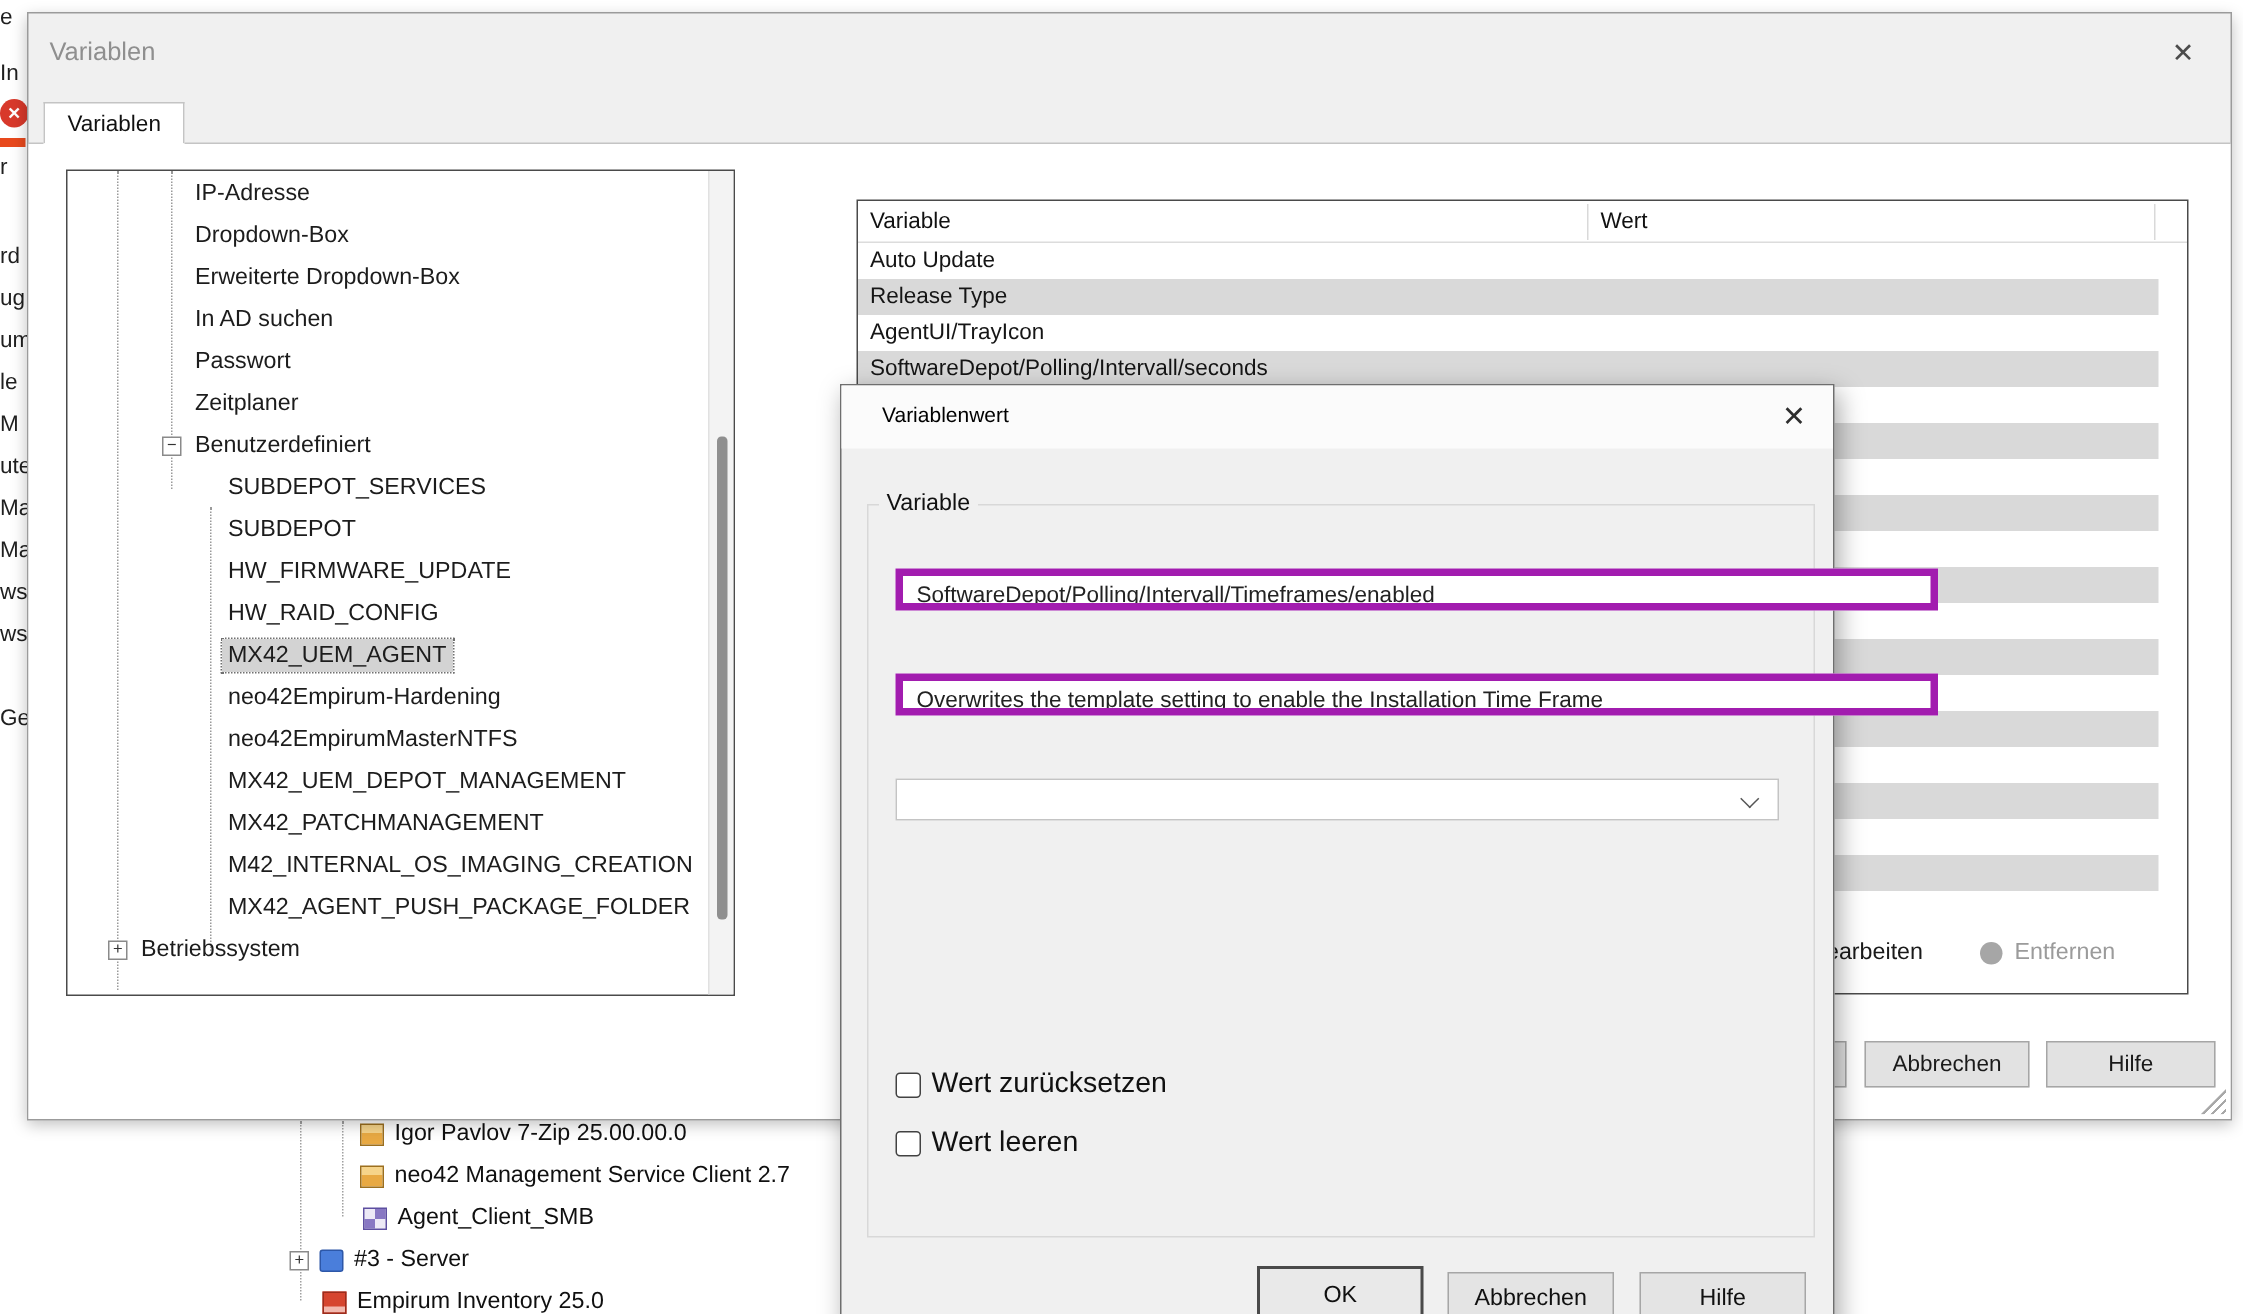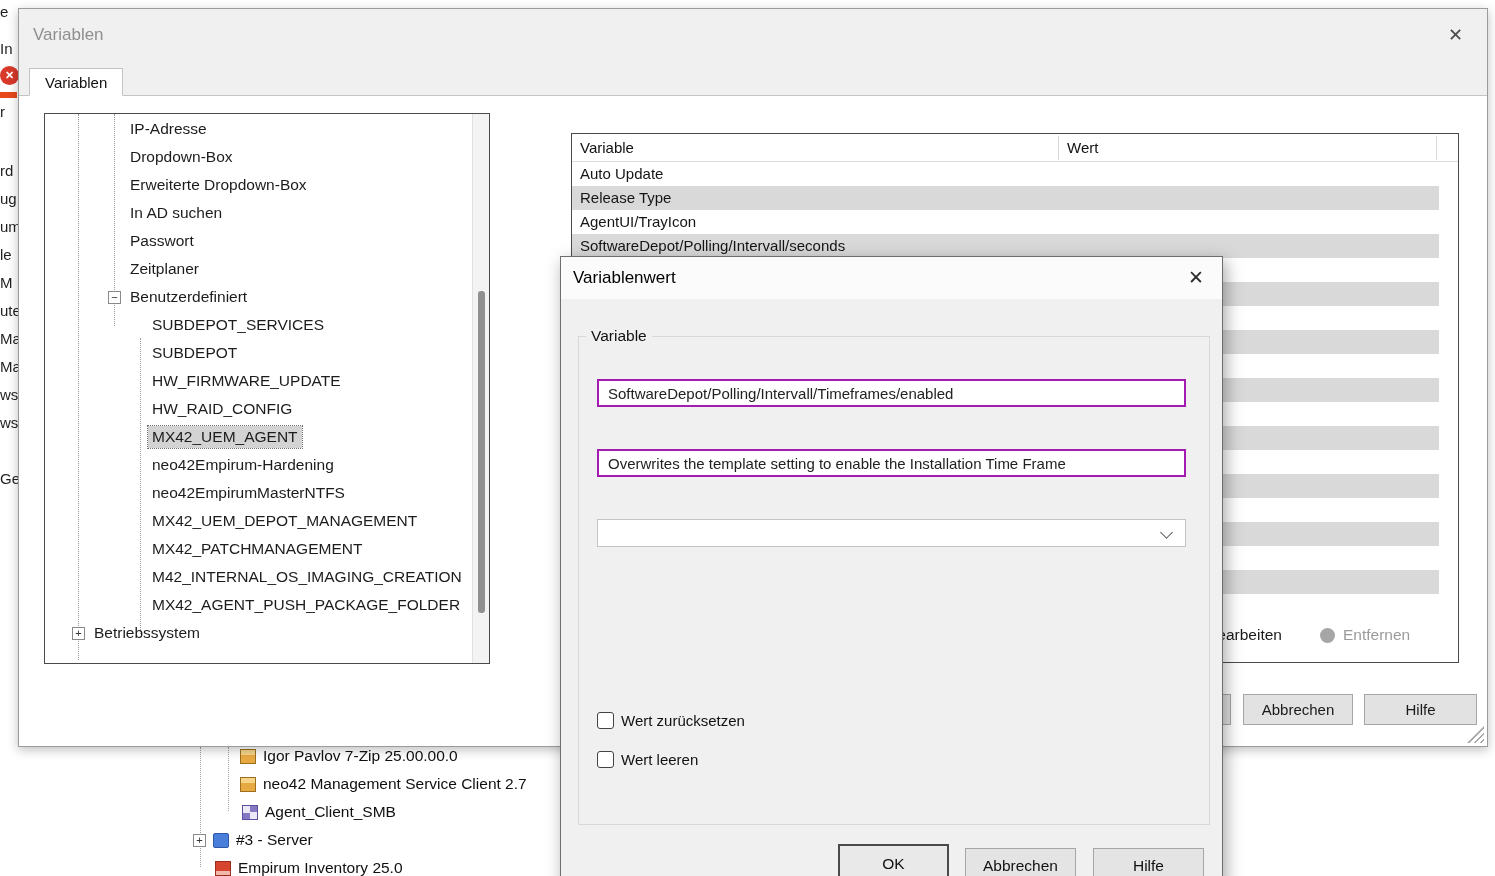--- a/index.html
+++ b/index.html
@@ -76,37 +76,37 @@
   .btn.btn-abbrechen{left:1224px;width:110px;}
   .btn.btn-hilfe{left:1345px;width:113px;}
   .grip{position:absolute;right:3px;bottom:3px;width:17px;height:17px;
     background:repeating-linear-gradient(135deg,transparent 0 3px,#a8a8a8 3px 4.5px);
     clip-path:polygon(100% 0,100% 100%,0 100%);}
 
   
   .dlg-vw{position:absolute;left:560px;top:256px;width:663px;height:632px;background:#f0f0f0;
     border:1px solid #6e6e6e;box-shadow:3px 5px 16px rgba(0,0,0,.35);z-index:20;}
   .vw-titlebar{position:absolute;left:0;top:0;right:0;height:42px;background:#fbfbfb;}
-  .vw-title{position:absolute;left:12px;top:11px;font-size:17px;color:#000;}
+  .vw-title{position:absolute;left:27px;top:11px;font-size:14px;color:#000;}
   .vw-close{position:absolute;right:18px;top:9px;font-size:19px;color:#2e2e2e;cursor:default;}
   .grp{position:absolute;left:17px;top:79px;width:632px;height:489px;border:1px solid #d8d8d8;}
   .grp-label{position:absolute;left:25px;top:70px;background:#f0f0f0;padding:0 5px;font-size:15.5px;color:#111;}
   .lbl{position:absolute;left:38px;font-size:15.5px;color:#111;margin-top:24px;}
   .lbl-name{top:97px;}
   .lbl-desc{top:167px;}
   .lbl-wert{top:237px;}
-  .field{position:absolute;left:36px;width:589px;height:28px;background:#fff;border:2px solid #a21caf;
+  .field{position:absolute;left:36px;width:695px;height:28px;background:#fff;border:5px solid #a21caf;
     line-height:26px;padding:0 9px;font-size:15px;color:#222;white-space:nowrap;overflow:hidden;}
   .f-name{top:122px;}
   .f-desc{top:192px;}
   .combo{position:absolute;left:36px;top:262px;width:589px;height:28px;background:#fff;border:1px solid #c4c4c4;}
   .combo-value{position:absolute;left:9px;top:4px;font-size:15px;color:#222;}
   .chevron{position:absolute;right:14px;top:8px;width:9px;height:9px;border-right:1.6px solid #555;
     border-bottom:1.6px solid #555;transform:rotate(45deg);}
-  .cb-row{position:absolute;left:36px;display:flex;align-items:center;gap:7px;font-size:15px;color:#111;}
+  .cb-row{position:absolute;left:36px;display:flex;align-items:center;gap:7px;font-size:19px;color:#111;}
   .cb1{top:455px;}
   .cb2{top:494px;justify-content:space-between;}
   .cb-box{width:17px;height:17px;border:1px solid #424242;border-radius:3px;background:#fff;flex:0 0 17px;}
   .vbtn{position:absolute;height:40px;background:#e4e4e4;border:1px solid #a6a6a6;
     font-family:"Liberation Sans",sans-serif;font-size:15.5px;color:#111;}
   .v-ok{left:277px;top:587px;width:111px;border:2px solid #4a4a4a;background:#e9e9e9;}
   .v-abb{left:404px;top:591px;width:111px;height:36px;}
   .v-hilfe{left:532px;top:591px;width:111px;height:36px;}
 </style>
 </head>

